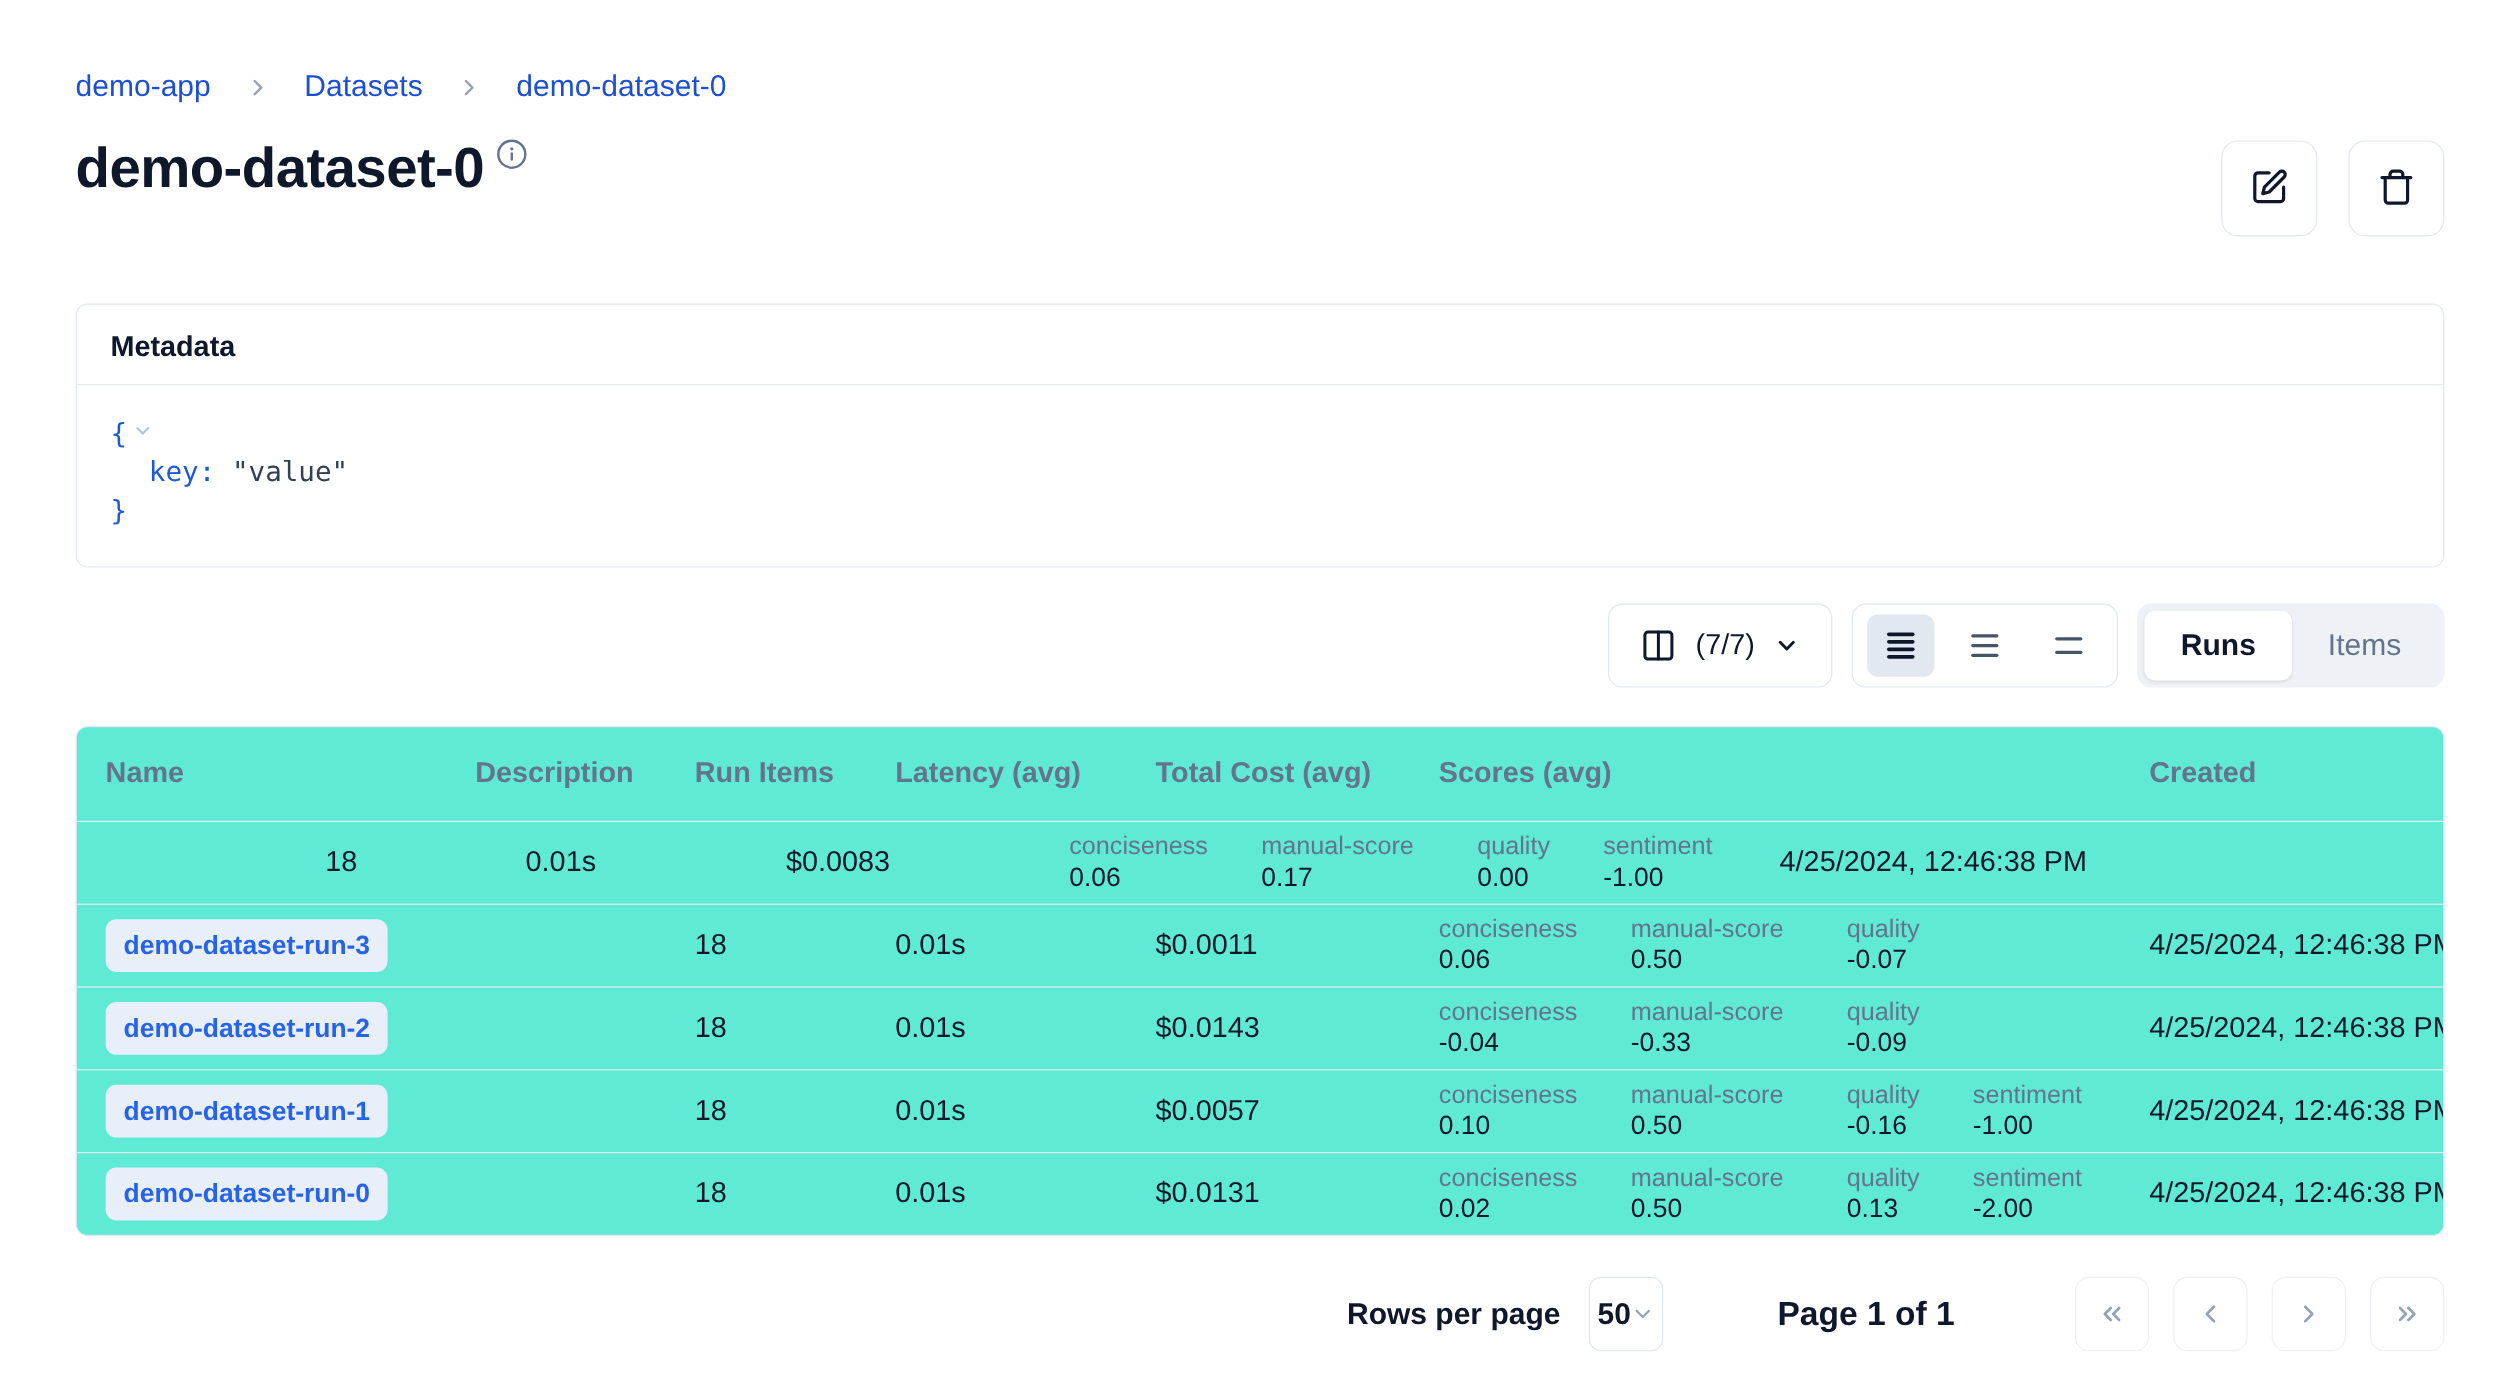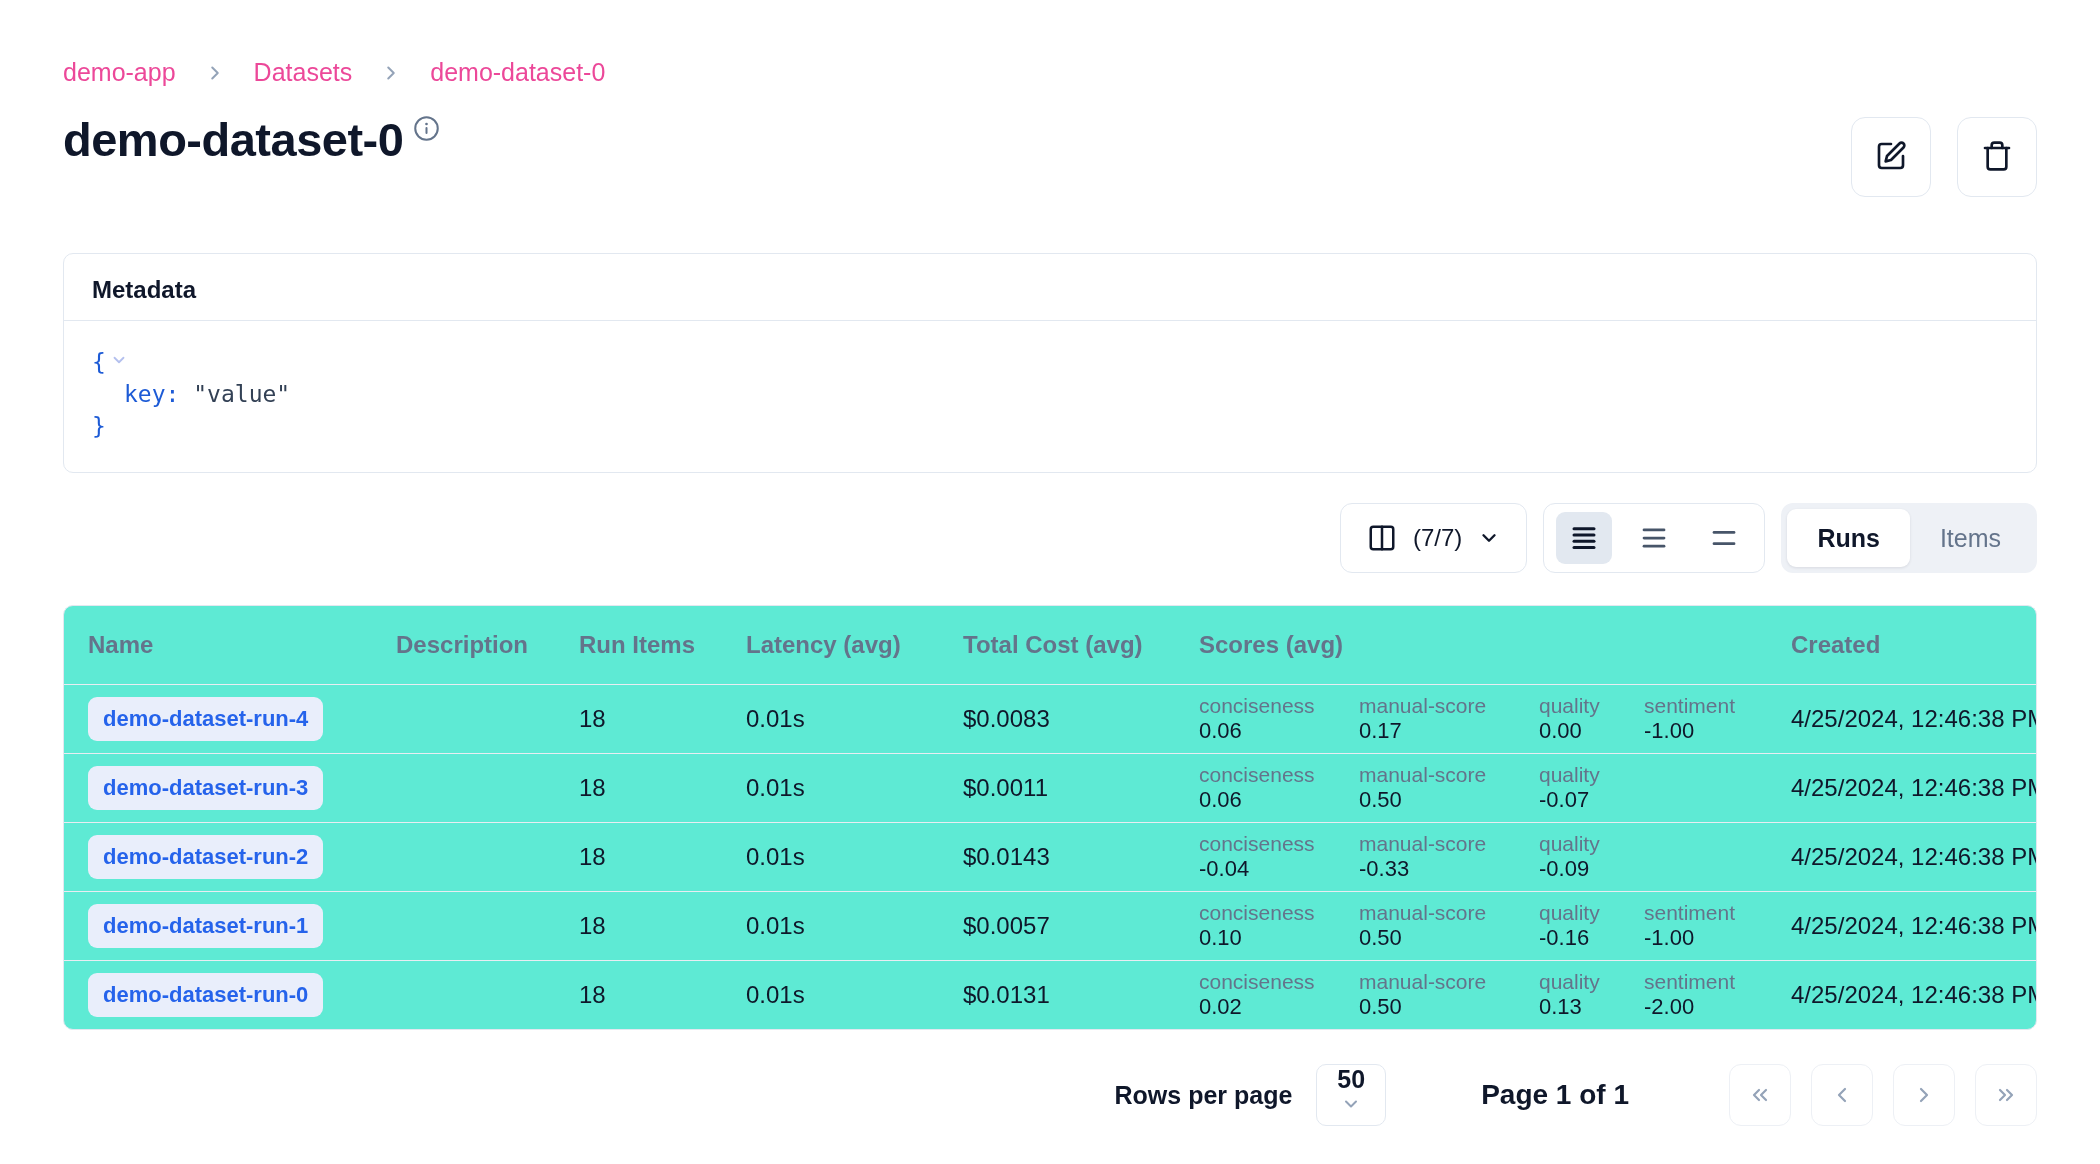--- a/index.html
+++ b/index.html
@@ -6,21 +6,21 @@
   html,body { background:#ffffff; }
   body {
     width:2100px; height:1164px;
     font-family:"Liberation Sans", sans-serif;
     color:#0f172a;
     overflow:hidden;
   }
   .page { padding:0 63px; }
 
   
-  .breadcrumb { display:flex; align-items:center; gap:28px; margin-top:58px; font-size:25px; font-weight:500; color:#ec4899; }
+  .breadcrumb { display:flex; align-items:center; gap:28px; margin-top:58px; font-size:25px; font-weight:500; color:#1d4ed8; }
   .crumb { cursor:pointer; }
   .crumb-sep { color:#94a3b8; width:22px; height:22px; }
   .crumb-sep svg { width:22px; height:22px; display:block; }
 
   
   .title-row { display:flex; align-items:flex-start; justify-content:space-between; margin-top:26px; }
   .title-wrap { display:flex; align-items:flex-start; gap:10px; }
   .page-title { font-size:47px; font-weight:700; letter-spacing:-0.5px; color:#0f172a; line-height:1.15; }
   .info-icon { margin-top:2px; color:#64748b; }
   .info-icon svg { width:27px; height:27px; display:block; }
@@ -72,23 +72,23 @@
   .sc { flex:none; line-height:1.1; }
   .sc-1 { width:160px; } .sc-2 { width:180px; } .sc-3 { width:105px; } .sc-4 { width:147px; }
   .sc .sc-label { font-size:21px; color:#64748b; margin-bottom:2px; }
   .sc .sc-value { font-size:22px; color:#0f172a; }
   .name-pill { display:inline-block; background:#e9eefb; color:#2563eb; font-weight:700; font-size:22px;
                padding:9px 15px; border-radius:9px; cursor:pointer; }
 
   
   .pagination { display:flex; align-items:center; justify-content:flex-end; margin-top:34px; }
   .rpp-label { font-size:25px; font-weight:600; color:#0f172a; }
-  .rpp-select { margin-left:24px; height:62px; display:flex; align-items:center; gap:0; padding:0 20px;
+  .rpp-select { margin-left:24px; height:62px; display:flex; align-items:center; gap:0; padding:0 6px;
                 border:1.5px solid #e2e8f0; border-radius:10px; background:#fff; cursor:pointer;
-                font-size:25px; font-weight:600; color:#0f172a;flex-direction:column; }
+                font-size:25px; font-weight:600; color:#0f172a; }
   .rpp-select .chev { color:#94a3b8; } .rpp-select .chev svg { width:20px; height:20px; display:block; }
   .page-info { font-size:28px; font-weight:700; margin-left:95px; }
   .nav-group { display:flex; gap:20px; margin-left:100px; }
   .nav-btn { width:62px; height:62px; border:1.5px solid #edf0f5; border-radius:12px; background:#fff;
              display:flex; align-items:center; justify-content:center; color:#94a3b8; cursor:pointer; }
   .nav-btn svg { width:24px; height:24px; display:block; }
 </style>
 </head>
 <body>
 
@@ -210,21 +210,20 @@
       <div class="c-name">Name</div>
       <div class="c-desc">Description</div>
       <div class="c-items">Run Items</div>
       <div class="c-latency">Latency (avg)</div>
       <div class="c-cost">Total Cost (avg)</div>
       <div class="c-scores">Scores (avg)</div>
       <div class="c-created">Created</div>
     </div>
 
     <div class="t-row t-body-row">
-      <div class="c-name"><span class="name-pill">demo-dataset-run-4</span></div>
       <div class="c-desc"></div>
       <div class="c-items">18</div>
       <div class="c-latency">0.01s</div>
       <div class="c-cost">$0.0083</div>
       <div class="c-scores">
         <div class="sc sc-1">
             <div class="sc-label">conciseness</div>
             <div class="sc-value">0.06</div>
           </div>
         <div class="sc sc-2">

